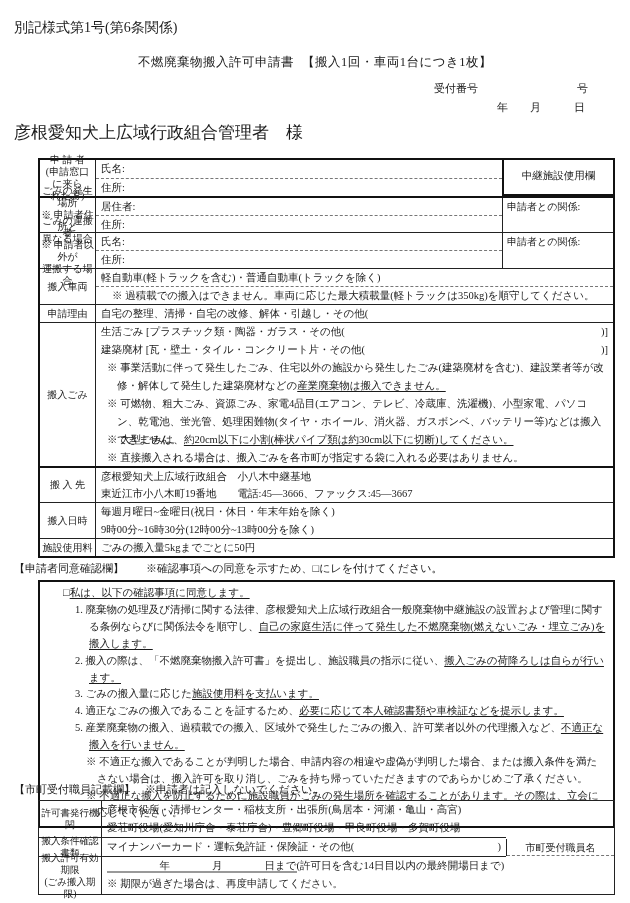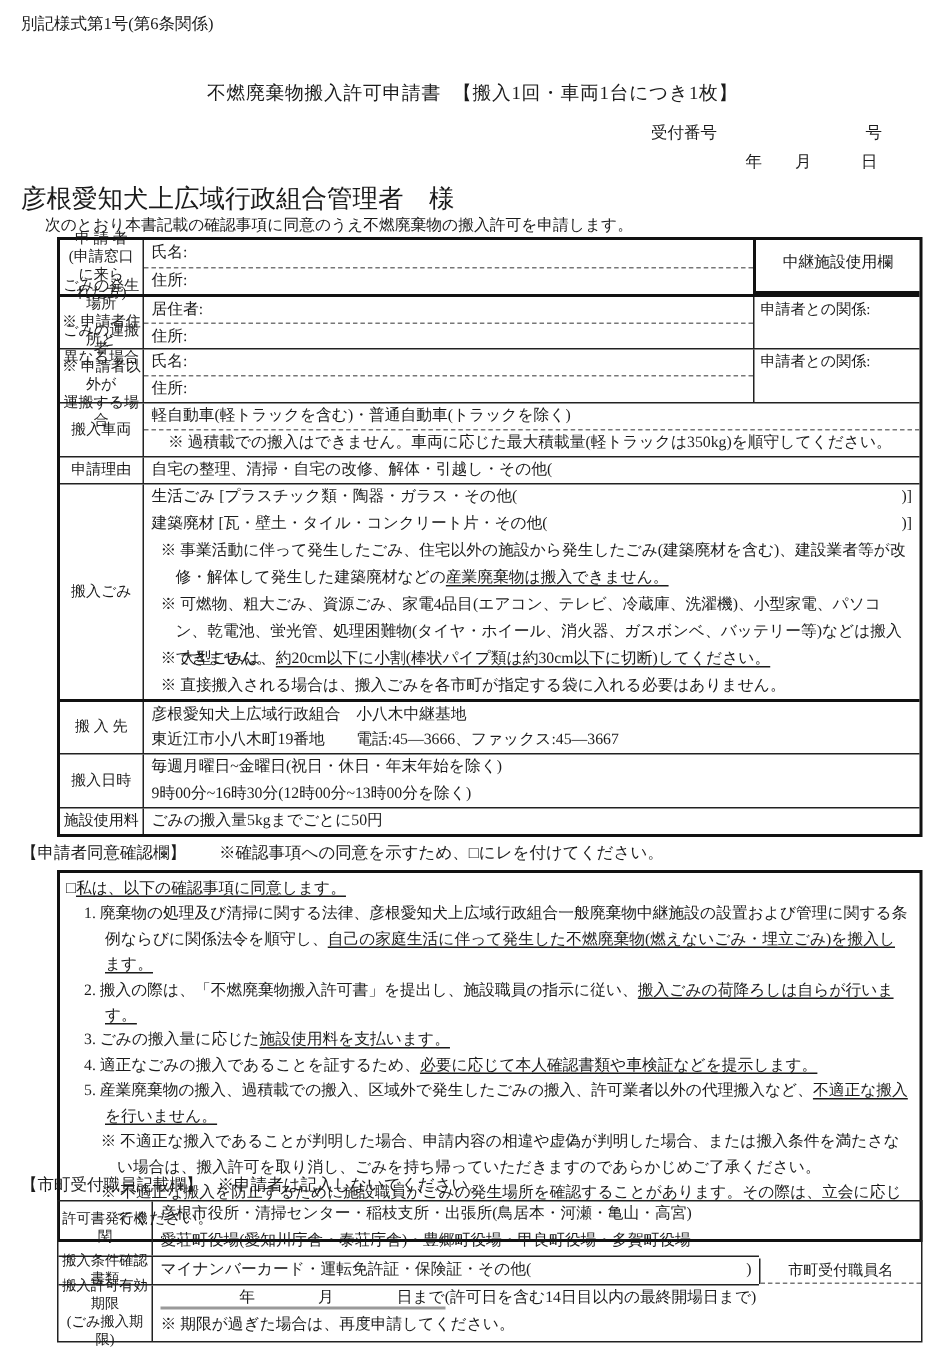--- a/index.html
+++ b/index.html
@@ -4,21 +4,21 @@
 <style>
   * { margin:0; padding:0; box-sizing:border-box; }
   html,body { background:#fff; }
   body { width:630px; height:903px; overflow:hidden; }
   .page {
     position:relative; width:630px; height:903px; background:#fff;
     font-family:"Liberation Serif","DejaVu Serif",serif;
     color:#1b1b1b; font-size:10.5px;
   }
   
-  .form-code { position:absolute; left:14px; top:8px; font-size:11px; }
+  .form-code { position:absolute; left:14px; top:19px; font-size:14px; }
   .title-line { position:absolute; left:0; top:54px; width:100%; text-align:center; font-size:12.5px; letter-spacing:.5px; }
   .title-line .gap { display:inline-block; width:8px; }
   .receipt-line { position:absolute; top:81px; right:42px; font-size:11px; }
   .date-line { position:absolute; top:100px; right:45px; font-size:11px; }
   .addressee { position:absolute; left:14px; top:121px; font-size:17px; }
   .intro { position:absolute; left:30px; top:143px; font-size:10.5px; }
 
   
   .tbl {
     position:absolute; left:38px; top:158px; width:577px;
@@ -51,21 +51,21 @@
   .between { display:flex; justify-content:space-between; padding:0 5px; }
   .wline { line-height:18px; padding:0 5px; }
   .wnote { line-height:18px; padding:0 5px 0 21px; text-indent:-10px; white-space:normal; }
   .u { text-decoration:underline; text-underline-offset:2px; }
 
   
   .consent-heading { position:absolute; left:14px; top:561px; font-size:11px; }
   .consent-heading .note { margin-left:22px; }
   .consent-box {
     position:absolute; left:38px; top:580px; width:577px;
-    border:2px solid #111; padding:2px 7px 4px 4px;
+    border:2px solid #111; padding:2px 7px 4px 23px;
     font-size:10.5px; line-height:16.9px;
   }
   .chk-line { white-space:nowrap; }
   .chk { display:inline-block; font-size:11px; cursor:pointer; }
   .c-item { padding-left:26px; text-indent:-14px; }
   .c-note { padding-left:34px; text-indent:-11px; }
 
   
   .staff-heading { position:absolute; left:14px; top:782px; font-size:11px; }
   .staff-heading .note { margin-left:10px; }
@@ -96,21 +96,20 @@
 
   <div class="form-code">別記様式第1号(第6条関係)</div>
 
   <div class="title-line">
     <span>不燃廃棄物搬入許可申請書</span><span class="gap"></span><span>【搬入1回・車両1台につき1枚】</span>
   </div>
 
   <div class="receipt-line">受付番号　　　　　　　　　号</div>
   <div class="date-line">年　　月　　　日</div>
   <div class="addressee">彦根愛知犬上広域行政組合管理者　様</div>
-  <div class="intro">次のとおり本書記載の確認事項に同意のうえ不燃廃棄物の搬入許可を申請します。</div>
 
   <div class="tbl">
 
     <div class="rowgroup relgroup" style="height:36px;">
       <div class="labelcell">申 請 者
 (申請窓口に来ら
 れた方)</div>
       <div class="midcol">
         <div class="line split">
           <div class="name">氏名:</div>

